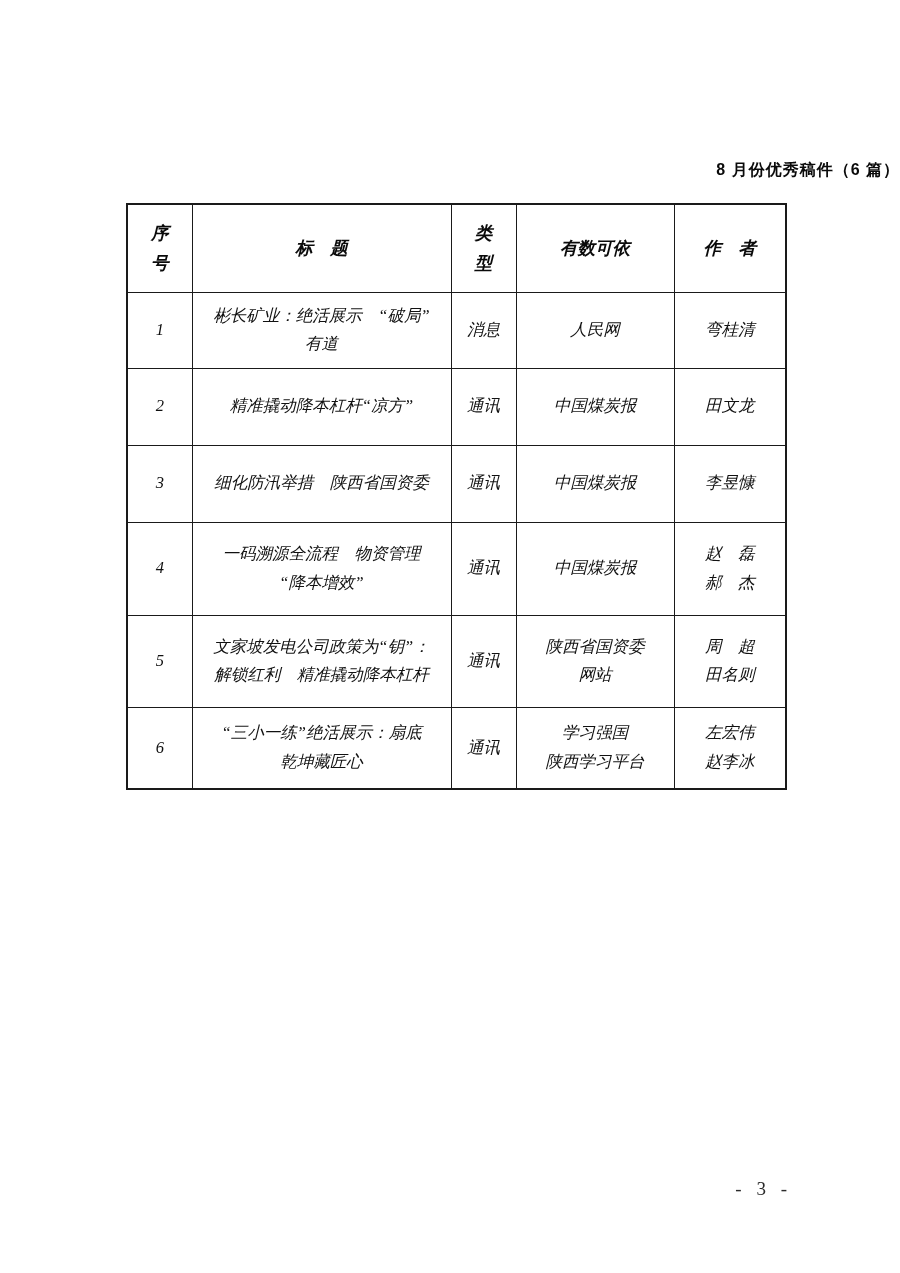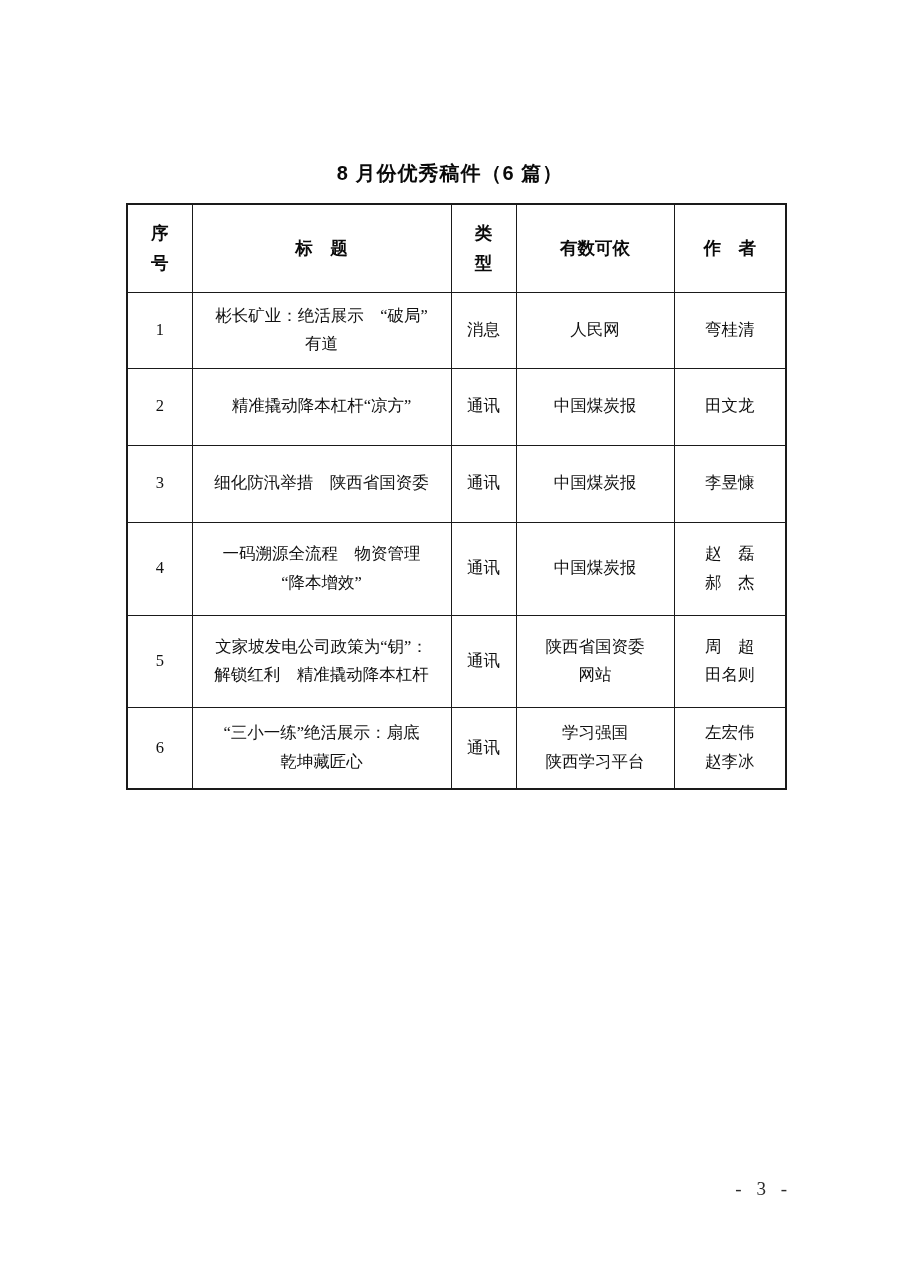--- a/index.html
+++ b/index.html
@@ -13,37 +13,38 @@
     height: 1273px;
     font-family: "Liberation Serif", "DejaVu Serif", serif;
     color: #111111;
     overflow: hidden;
   }
   .doc-title {
     position: absolute;
     top: 160px;
     left: 0;
     width: 900px;
-    text-align: center;
+    text-align: right;
     font-family: "Liberation Sans", "DejaVu Sans", sans-serif;
     font-weight: 700;
-    font-size: 20px;
+    font-size: 16px;
     letter-spacing: 1px;
     color: #0a0a0a;
   }
   .table-wrap {
     position: absolute;
     left: 126px;
     top: 203px;
   }
   table.awards {
     border-collapse: collapse;
     table-layout: fixed;
     width: 659px;
     background: #ffffff;
+    font-style: italic;
   }
   table.awards, table.awards th, table.awards td {
     border: 1.6px solid #1a1a1a;
   }
   table.awards {
     border-width: 2px;
   }
   table.awards th, table.awards td {
     padding: 4px 6px;
     text-align: center;

